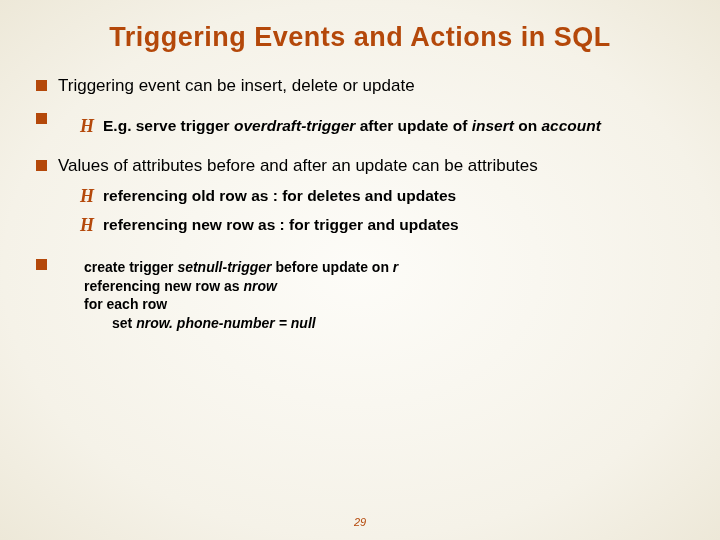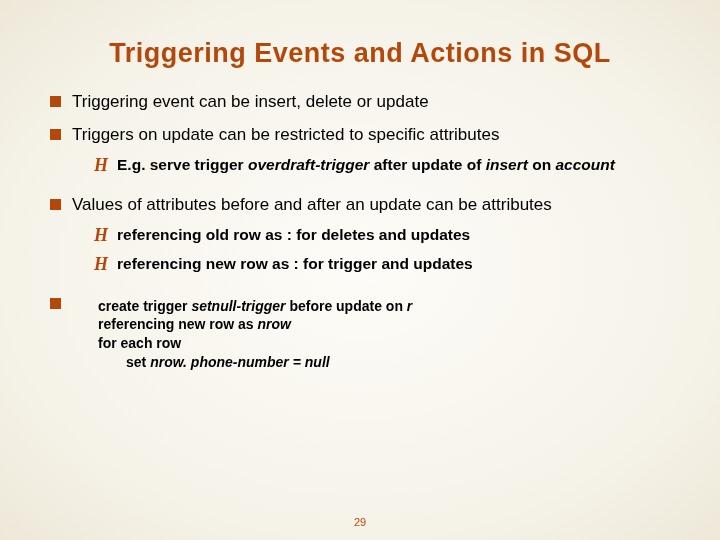--- a/index.html
+++ b/index.html
@@ -17,26 +17,26 @@
     width: 720px;
     height: 540px;
     padding: 22px 36px 18px 36px;
     position: relative;
   }
   .title {
     font-size: 27px;
     font-weight: bold;
     color: #b4480a;
     text-align: center;
-    margin: 16px 0 22px 0;
+    margin: 0 0 22px 0;
     letter-spacing: 0.5px;
   }
   ul.level1 {
     list-style: none;
-    margin: 14px;
+    margin: 0;
     padding: 0;
   }
   ul.level1 > li {
     display: flex;
     align-items: flex-start;
     margin-bottom: 10px;
     font-size: 17px;
     line-height: 1.35;
   }
   ul.level1 > li > .bullet {
@@ -86,40 +86,40 @@
   .italic { font-style: italic; }
   .normal { font-weight: bold; }
   .pagenum {
     position: absolute;
     bottom: 12px;
     left: 0;
     right: 0;
     text-align: center;
     font-size: 11px;
     color: #b4480a;
+    font-style: italic;
   }
 </style>
 </head>
 <body>
 
 <div class="slide">
 
   <h1 class="title">Triggering Events and Actions in SQL</h1>
 
   <ul class="level1">
 
     <li>
       <span class="bullet"></span>
       <span class="content">Triggering event can be insert, delete or update</span>
     </li>
 
     <li>
       <span class="bullet"></span>
       <span class="content">
-        <span>Triggers on update can be restricted to specific attributes</span>
         <ul class="level2">
           <li>
             <span class="sb">H</span>
             <span class="content">
               <span>E.g.  serve trigger </span><span class="italic">overdraft-trigger</span><span> after update of </span><span class="italic">insert</span><span> on </span><span class="italic">account</span>
             </span>
           </li>
         </ul>
       </span>
     </li>

